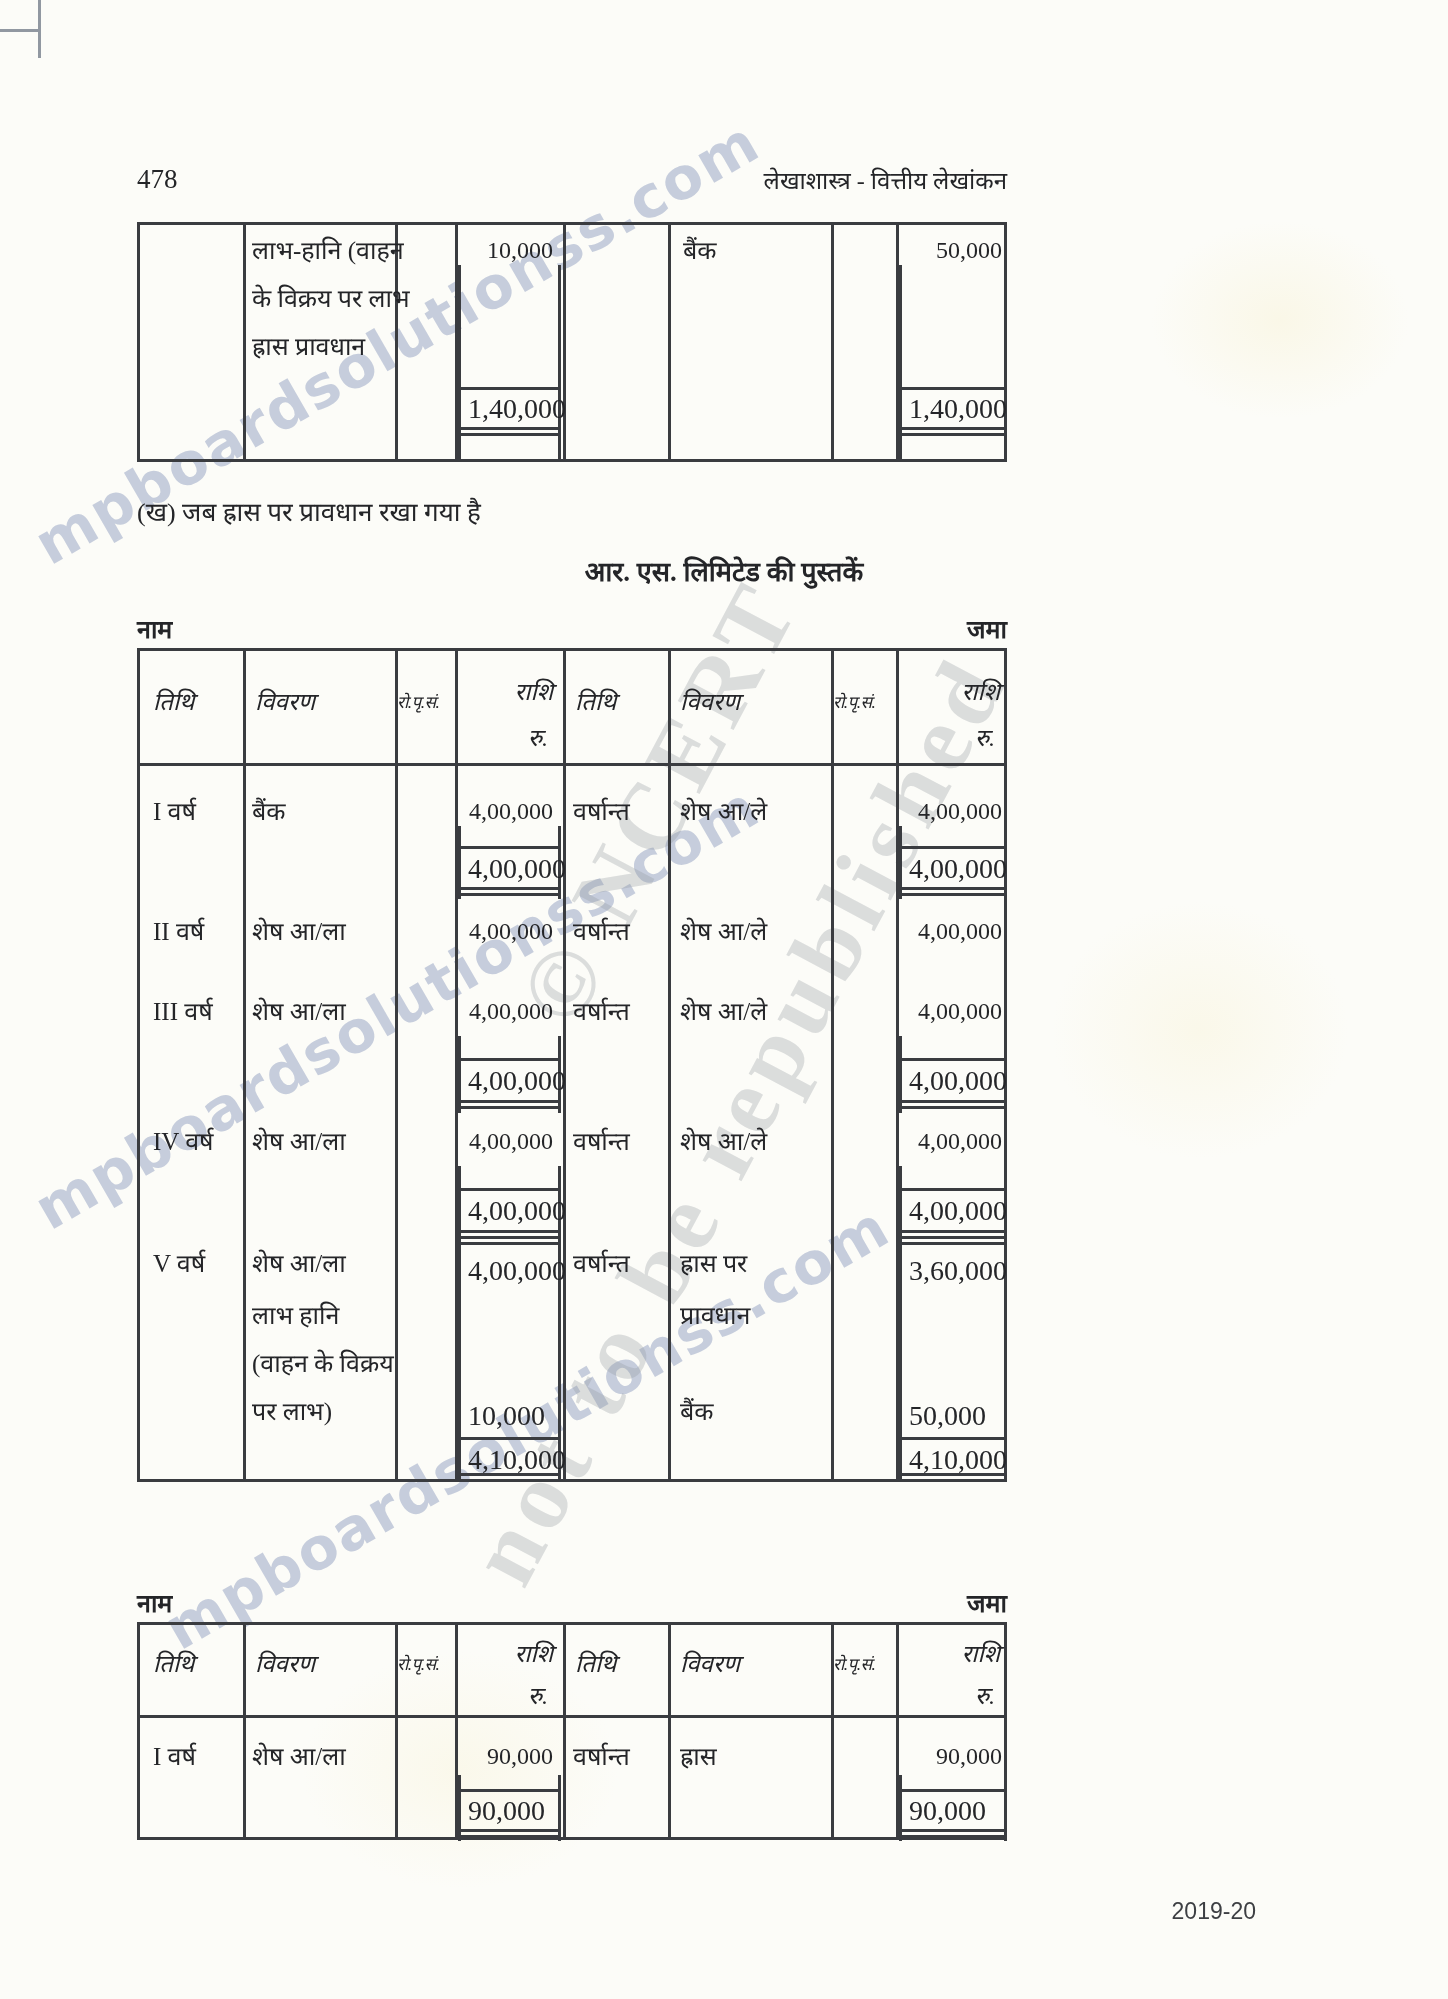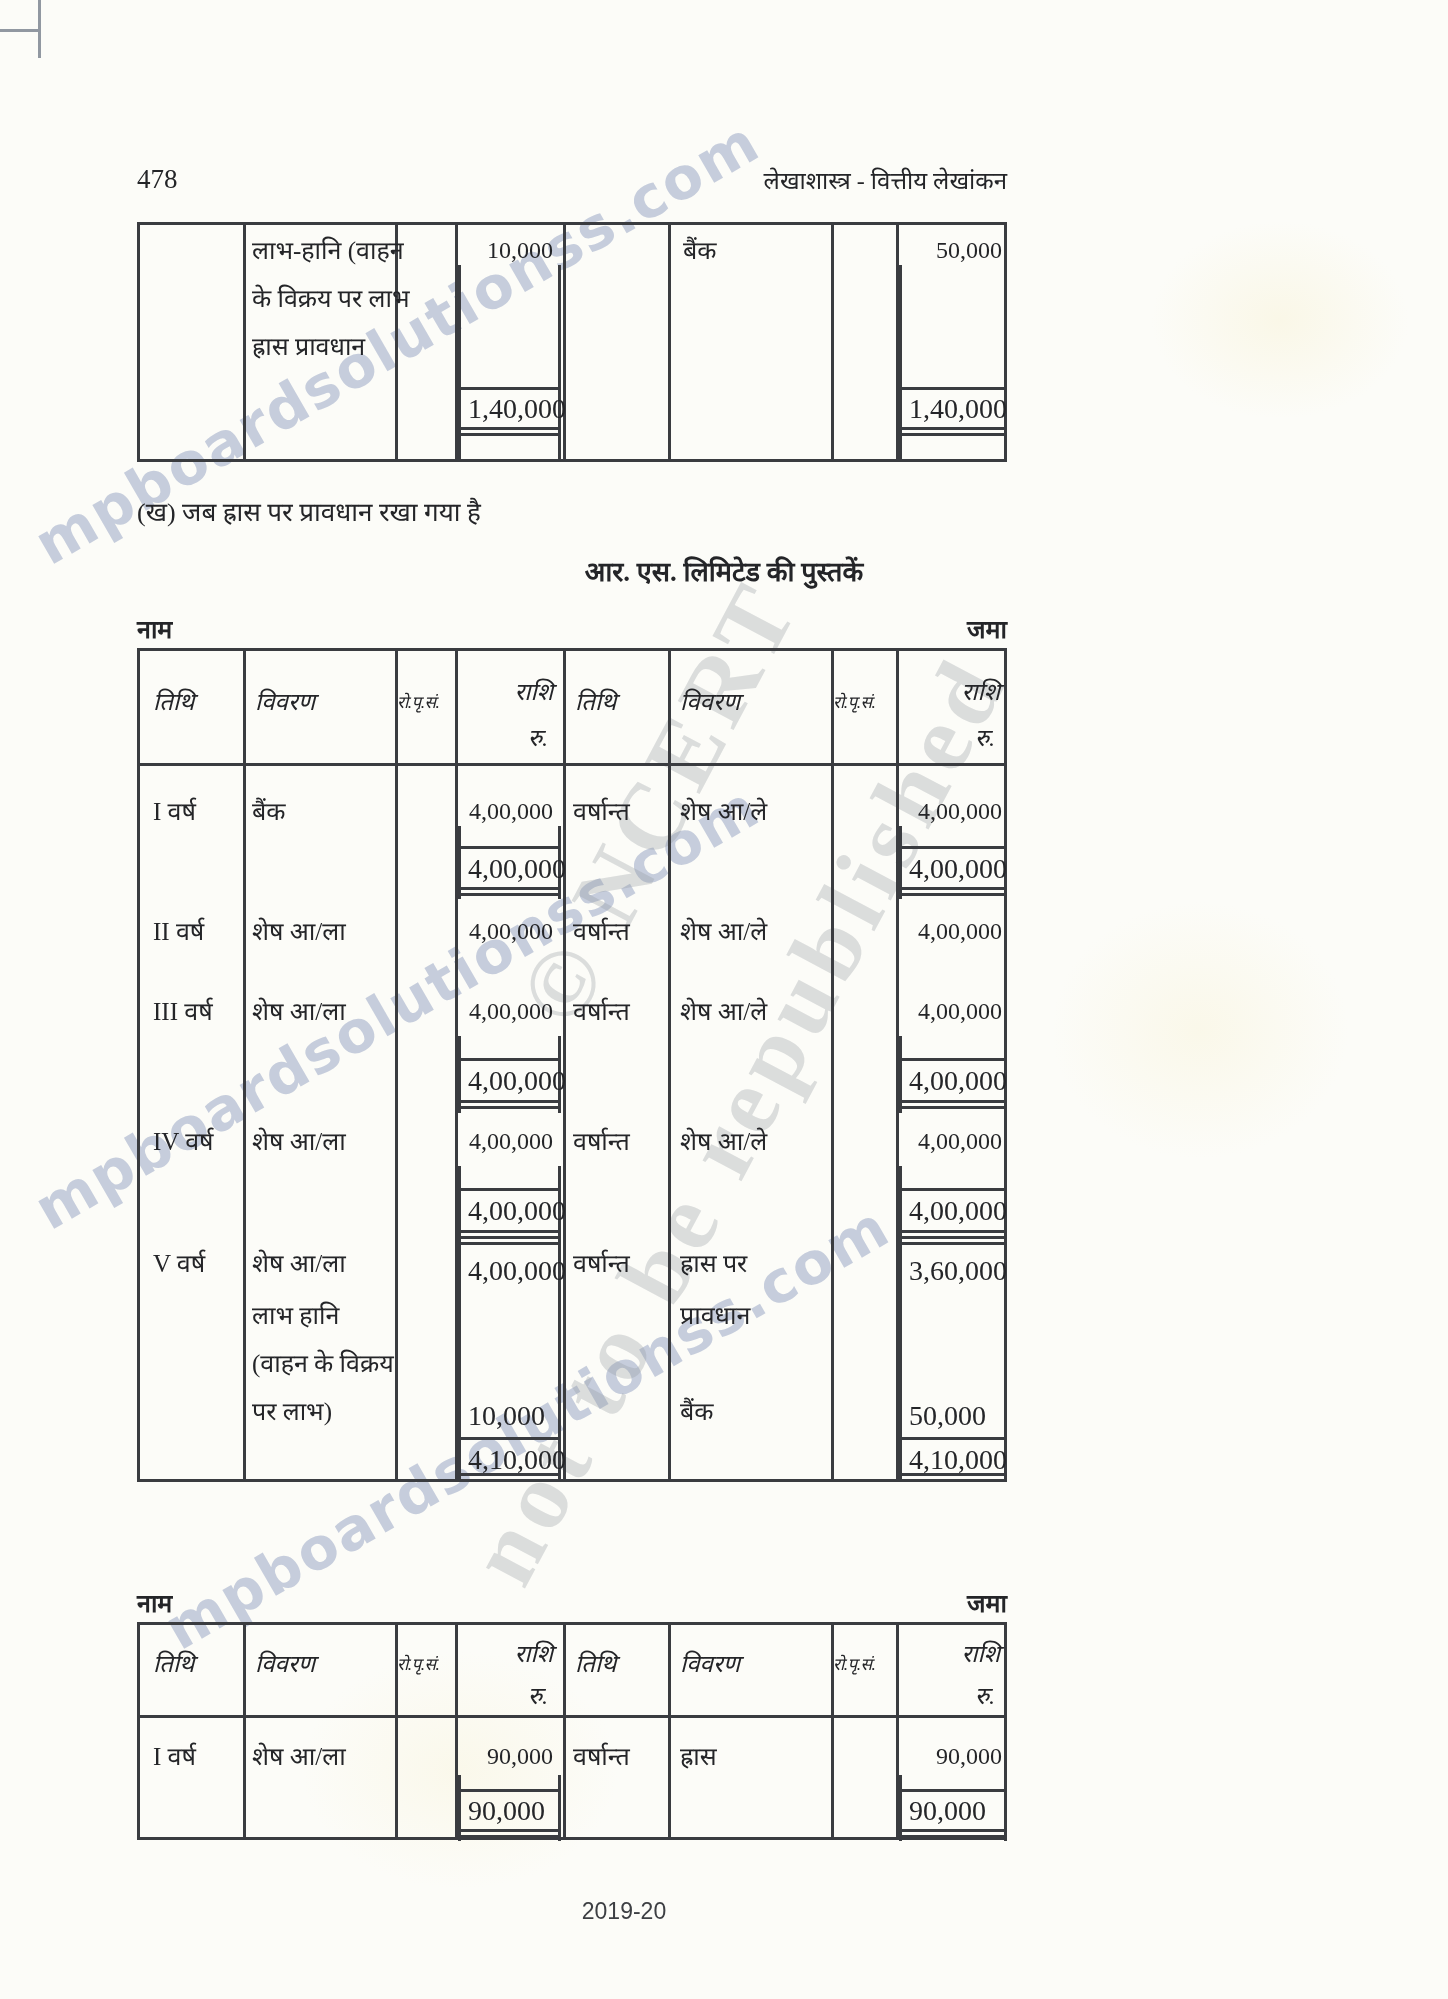--- a/index.html
+++ b/index.html
@@ -26,21 +26,21 @@
   .hdr-sm{font-style:italic;font-size:17px;letter-spacing:-0.5px;}
   .amt{position:absolute;font-size:24px;text-align:right;white-space:nowrap;}
   .abox{position:absolute;border-left:3px solid #3a3c40;border-right:3px solid #3a3c40;box-sizing:border-box;}
   .abox.topb{border-top:3px solid #3a3c40;}
   .tline{position:absolute;left:-3px;right:-3px;height:3px;background:#3a3c40;}
   .dbl{position:absolute;left:-3px;right:-3px;height:9px;border-top:3px solid #3a3c40;
        border-bottom:3px solid #3a3c40;box-sizing:border-box;}
   .btotal{position:absolute;left:7px;right:8px;font-size:28px;text-align:left;white-space:nowrap;}
   .bold{font-weight:bold;}
   .center{position:absolute;left:0;width:1448px;text-align:center;}
-  .footer{position:absolute;left:4px;width:1240px;text-align:center;
+  .footer{position:absolute;left:16px;width:1240px;text-align:right;
           font-family:"Liberation Sans","DejaVu Sans",sans-serif;font-size:23px;color:#3d3f43;}
 </style>
 </head>
 <body>
 
 <div class="page">
 
   <div class="blotch" style="left:1150px;top:220px;width:260px;height:200px;background:radial-gradient(ellipse,rgba(246,238,200,0.35),transparent 70%);"></div>
   <div class="blotch" style="left:1050px;top:900px;width:300px;height:260px;background:radial-gradient(ellipse,rgba(246,238,200,0.30),transparent 70%);"></div>
   <div class="blotch" style="left:300px;top:1650px;width:320px;height:240px;background:radial-gradient(ellipse,rgba(246,238,200,0.28),transparent 70%);"></div>

